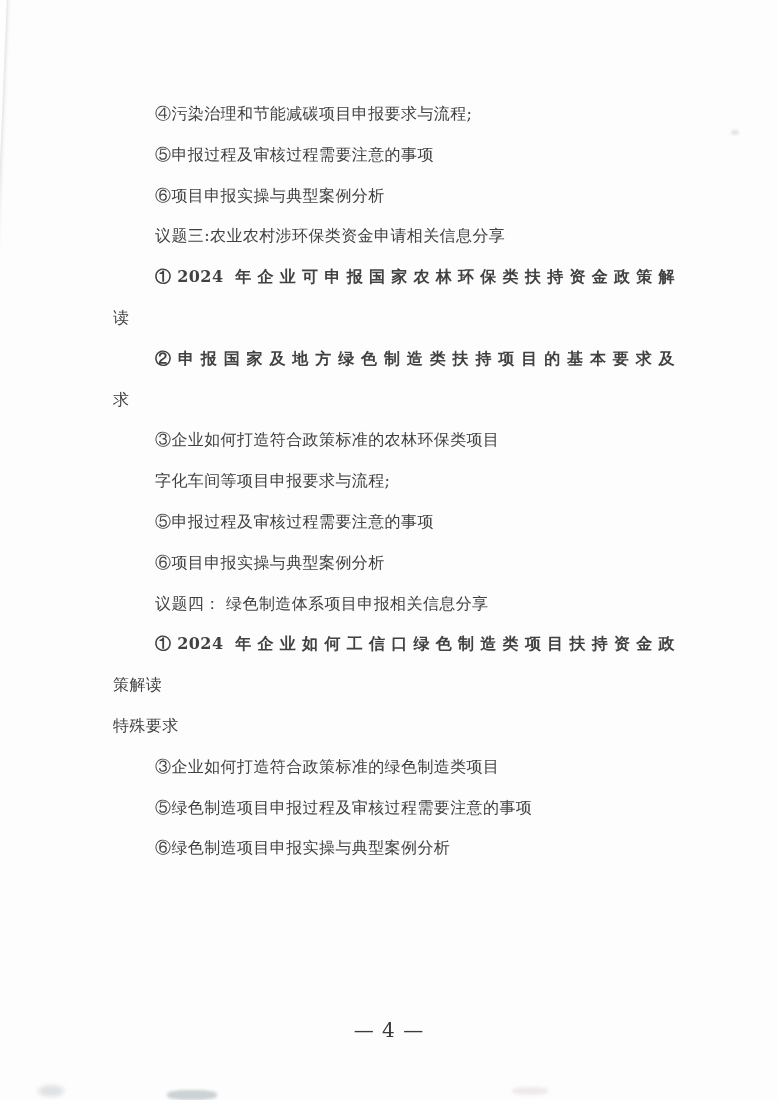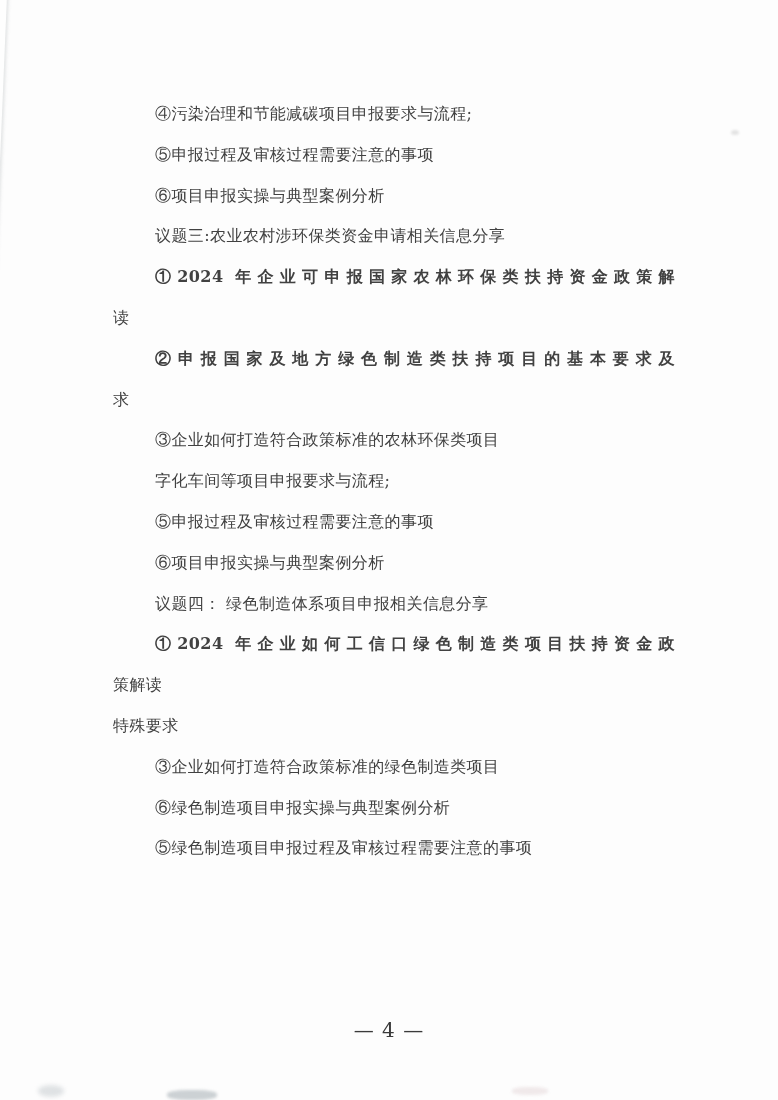--- a/index.html
+++ b/index.html
@@ -124,22 +124,22 @@
       <div class="line flush">求</div>
       <div class="line indent">③企业如何打造符合政策标准的农林环保类项目</div>
       <div class="line indent">字化车间等项目申报要求与流程;</div>
       <div class="line indent">⑤申报过程及审核过程需要注意的事项</div>
       <div class="line indent">⑥项目申报实操与典型案例分析</div>
       <div class="line indent">议题四： 绿色制造体系项目申报相关信息分享</div>
       <div class="line indent-justify">①2024 年企业如何工信口绿色制造类项目扶持资金政</div>
       <div class="line flush">策解读</div>
       <div class="line flush">特殊要求</div>
       <div class="line indent">③企业如何打造符合政策标准的绿色制造类项目</div>
+      <div class="line indent">⑤绿色制造项目申报过程及审核过程需要注意的事项</div>
       <div class="line indent">⑥绿色制造项目申报实操与典型案例分析</div>
-      <div class="line indent">⑤绿色制造项目申报过程及审核过程需要注意的事项</div>
     </div>
 
   <div class="page-number">— 4 —</div>
 
   <div class="scan-smudge-1"></div>
   <div class="scan-smudge-2"></div>
   <div class="scan-smudge-3"></div>
 
 </div>
 

